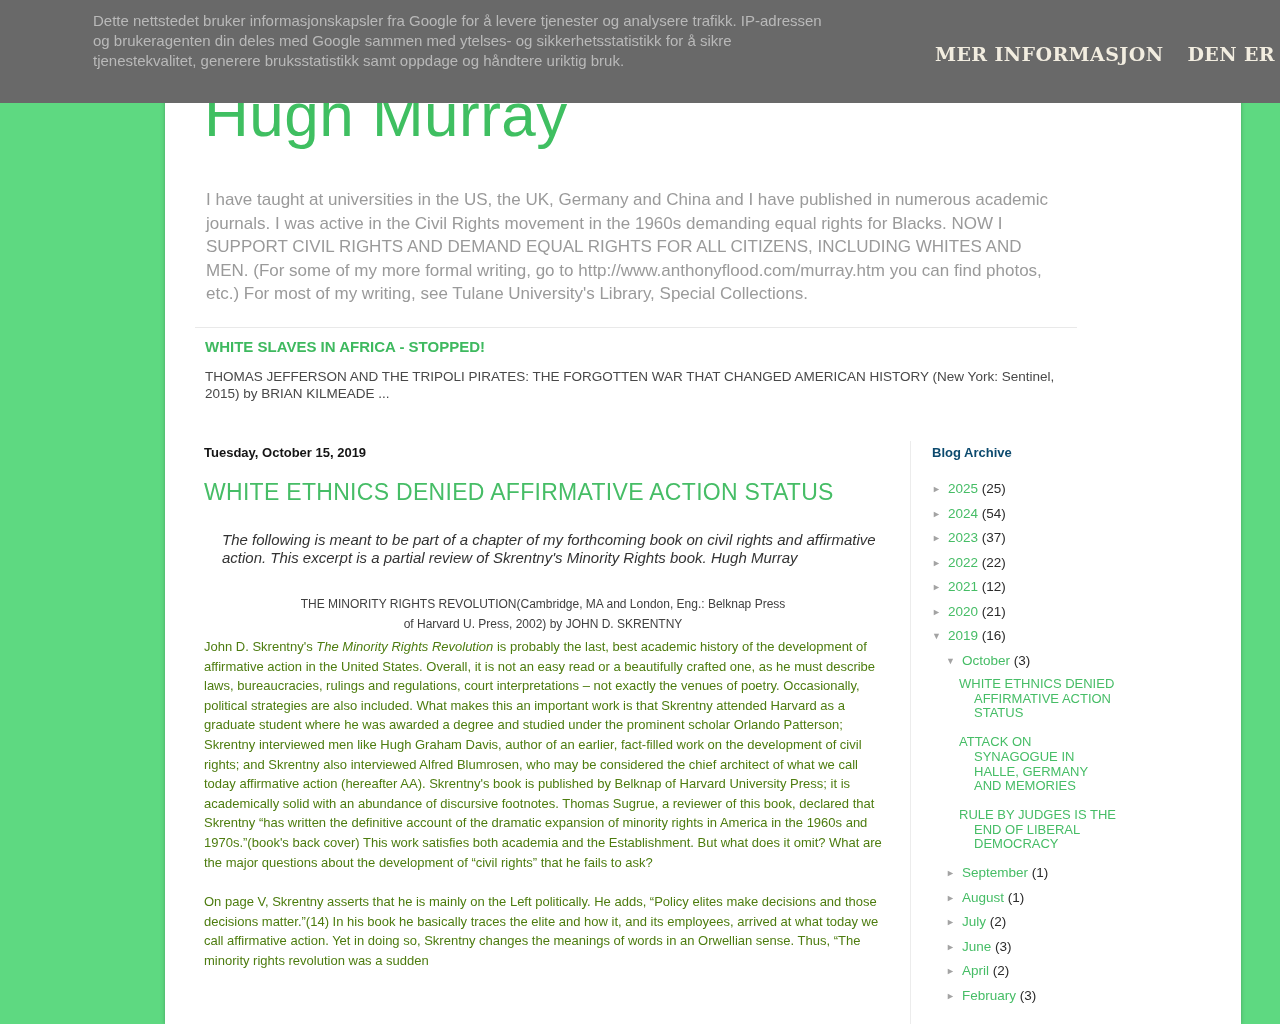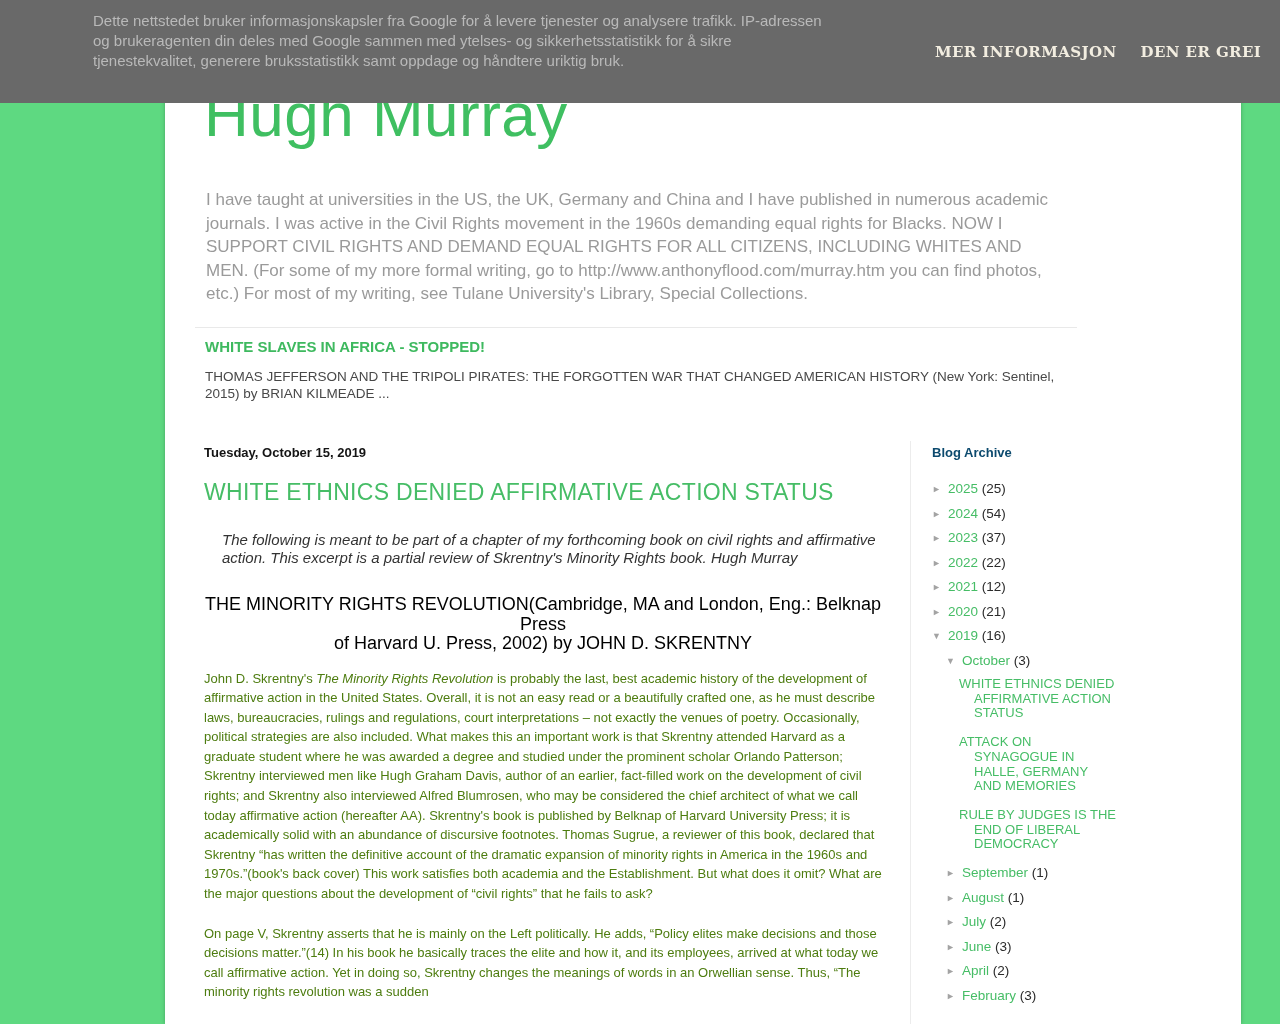--- a/index.html
+++ b/index.html
@@ -43,21 +43,21 @@
     display: flex;
     gap: 24px;
     white-space: nowrap;
   }
   .cookie-btn {
     background: transparent;
     border: none;
     cursor: pointer;
     font-family: "DejaVu Serif", serif;
     font-weight: bold;
-    font-size: 15px;
+    font-size: 19px;
     letter-spacing: .4px;
     color: #f2ede0;
   }
 
   
   .blog-title {
     position: absolute;
     left: 39px; top: 84px;
     font-size: 62px;
     font-weight: 400;
@@ -126,24 +126,24 @@
   .post-intro {
     font-style: italic;
     font-size: 15px;
     line-height: 17.5px;
     color: #333333;
     margin-bottom: 29px;
     margin-left: 18px;
   }
   .post-citation {
     text-align: center;
-    font-size: 18px;
+    font-size: 12px;
     line-height: 19.5px;
-    color: #000000;
-    margin-bottom: 15px;
+    color: #404040;
+    margin-bottom: 3px;
   }
   .post-para {
     font-size: 13px;
     line-height: 19.6px;
     color: #4d7c0f;
     margin-bottom: 20px;
   }
 
   
   .divider-v {

